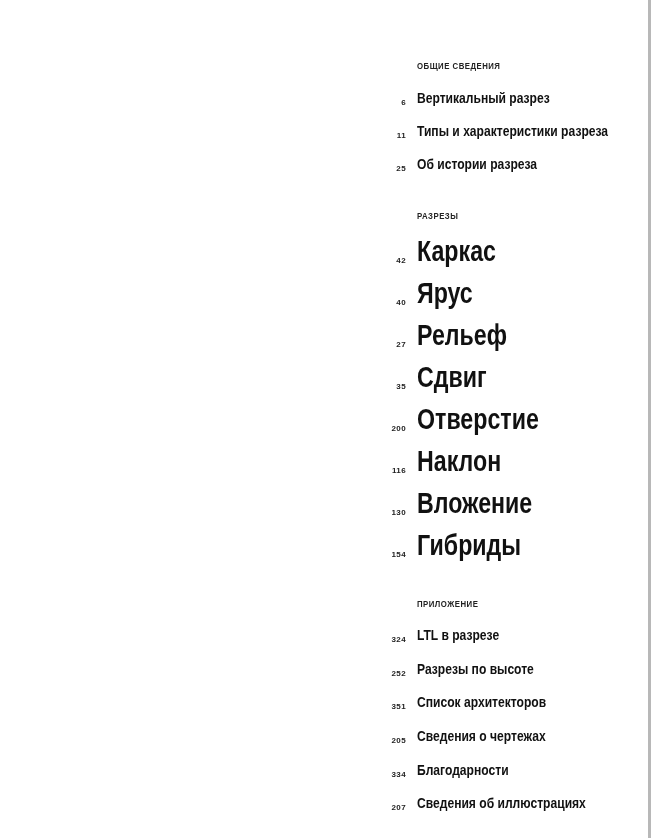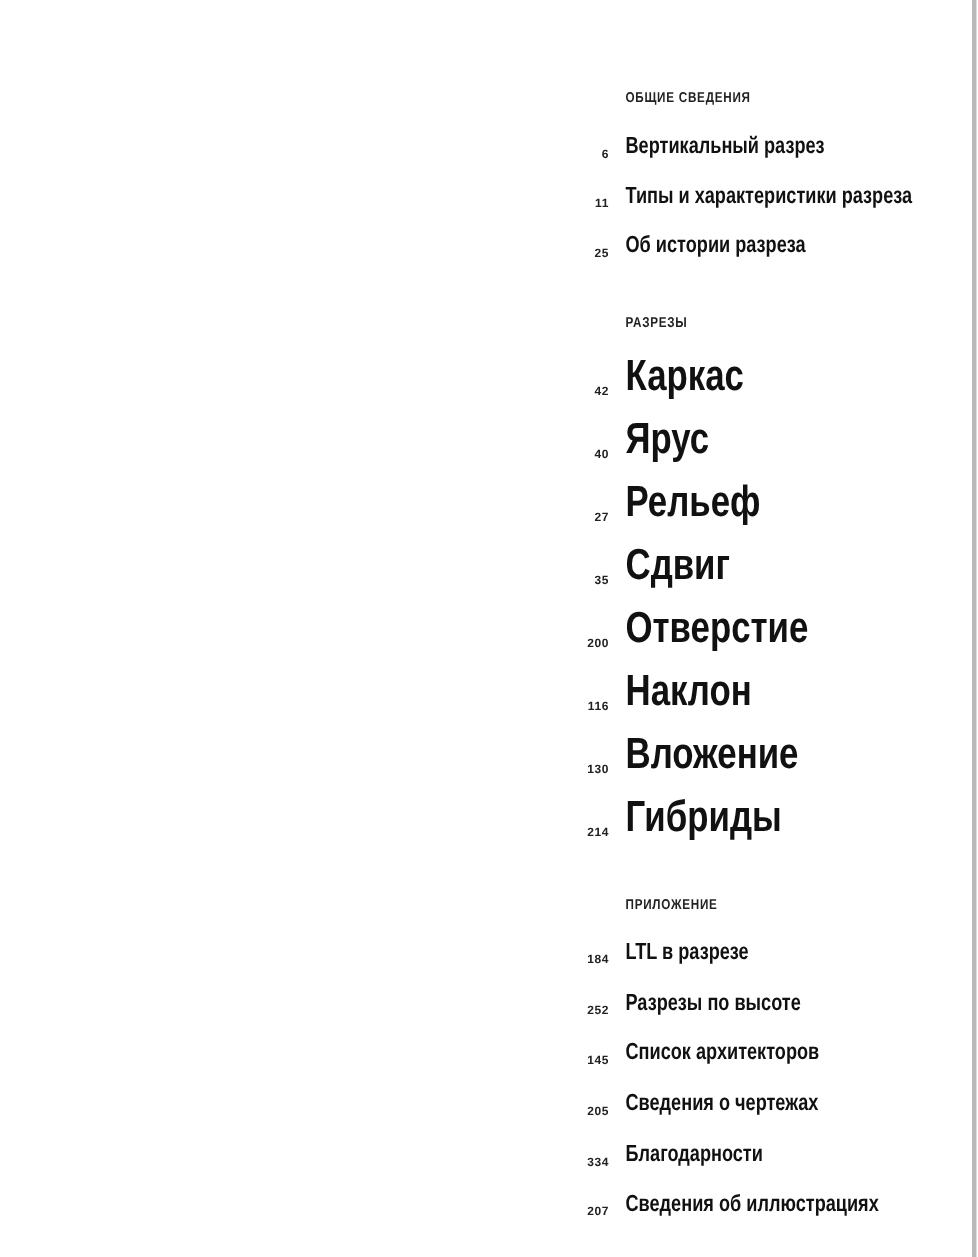--- a/index.html
+++ b/index.html
@@ -122,38 +122,38 @@
   </div>
   <div class="entry big" style="top:472px;">
     <span class="num">116</span>
     <span class="title">Наклон</span>
   </div>
   <div class="entry big" style="top:514px;">
     <span class="num">130</span>
     <span class="title">Вложение</span>
   </div>
   <div class="entry big" style="top:556px;">
-    <span class="num">214</span>
+    <span class="num">154</span>
     <span class="title">Гибриды</span>
   </div>
 </div>
 
 <div>
   <div class="section-title" style="top:599px;">ПРИЛОЖЕНИЕ</div>
 
   <div class="entry small" style="top:641px;">
-    <span class="num">184</span>
+    <span class="num">324</span>
     <span class="title">LTL в разрезе</span>
   </div>
   <div class="entry small" style="top:675px;">
     <span class="num">252</span>
     <span class="title">Разрезы по высоте</span>
   </div>
   <div class="entry small" style="top:708px;">
-    <span class="num">145</span>
+    <span class="num">351</span>
     <span class="title">Список архитекторов</span>
   </div>
   <div class="entry small" style="top:742px;">
     <span class="num">205</span>
     <span class="title">Сведения о чертежах</span>
   </div>
   <div class="entry small" style="top:776px;">
     <span class="num">334</span>
     <span class="title">Благодарности</span>
   </div>

